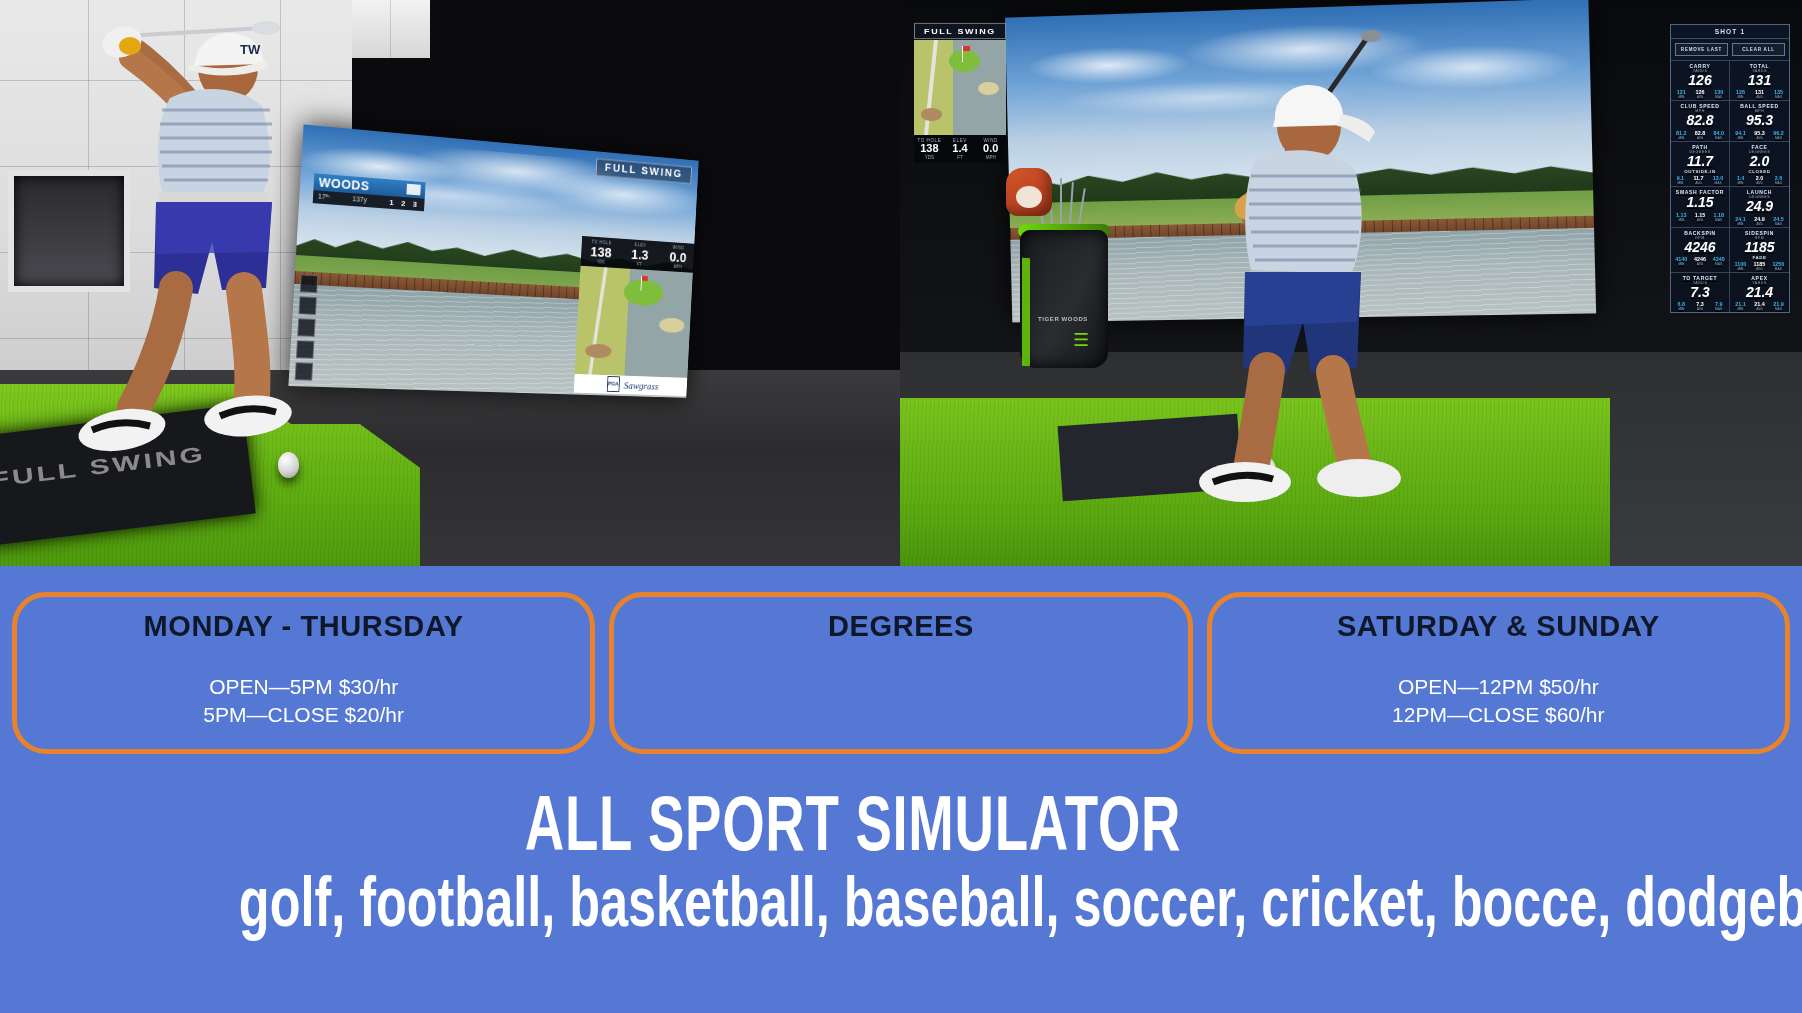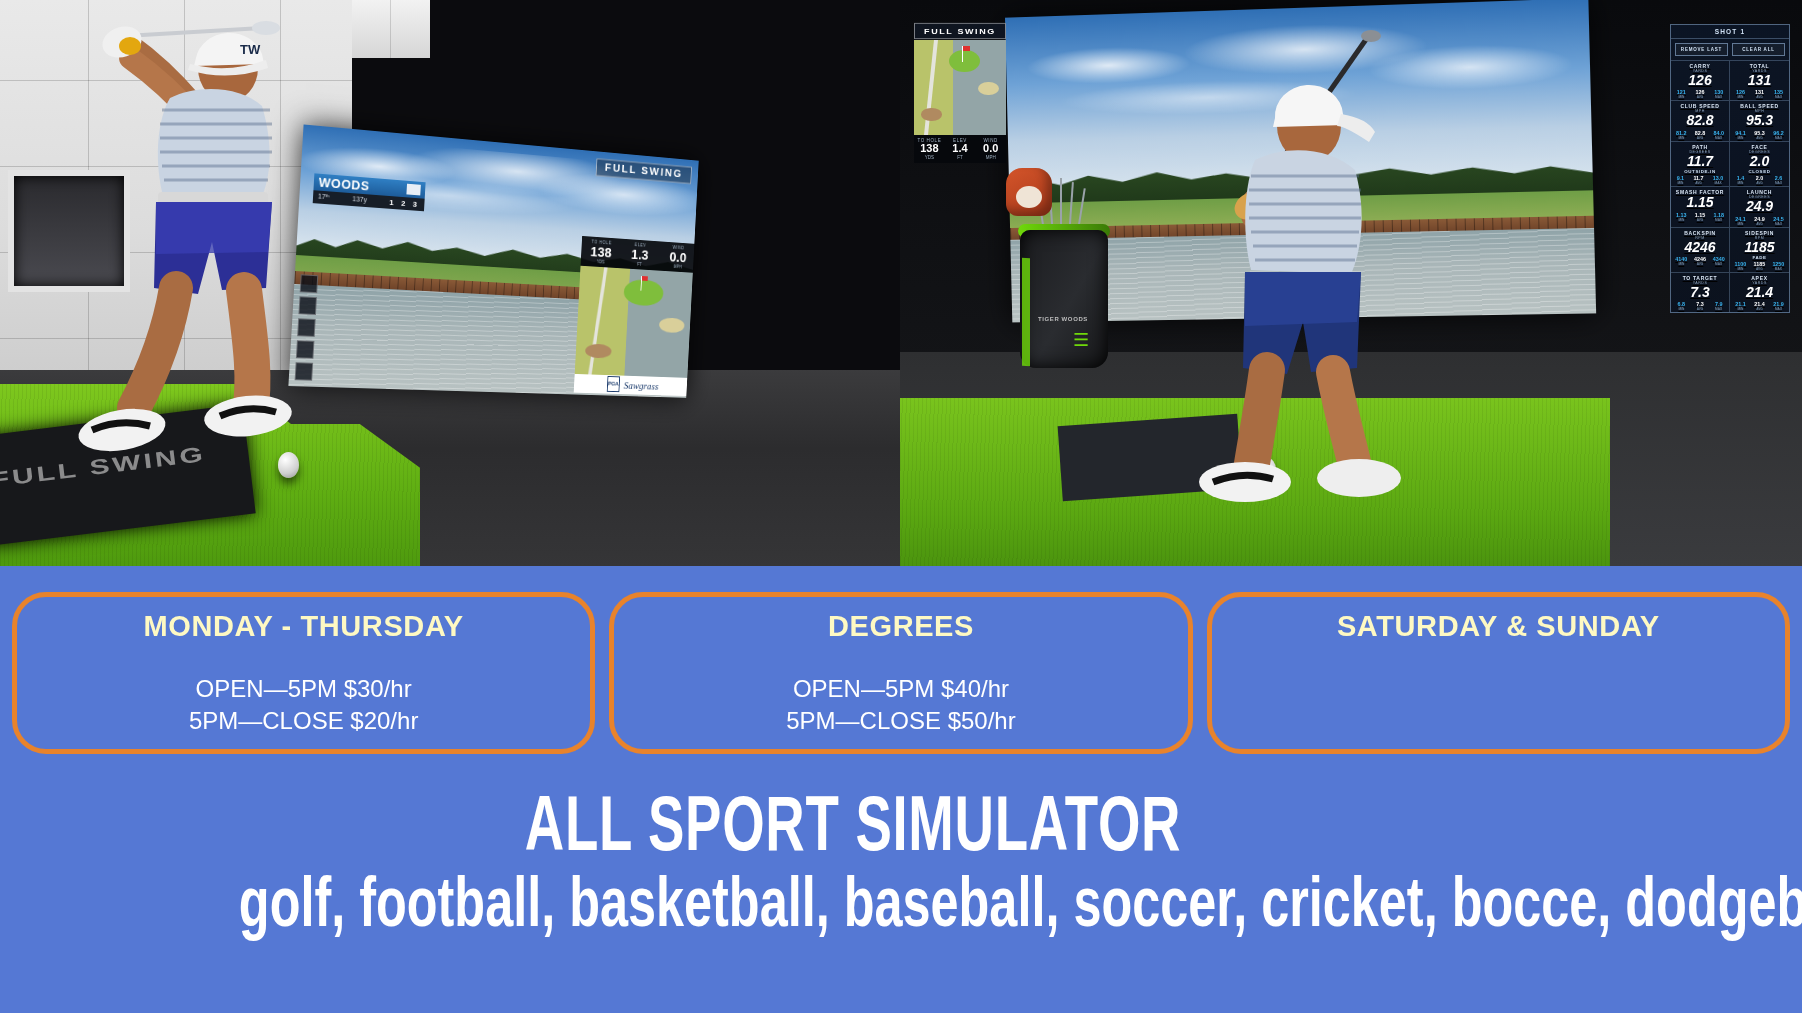--- a/index.html
+++ b/index.html
@@ -152,24 +152,24 @@
   .c-mini{font-size:4.6px;color:#2f9fdc;font-weight:700;}
   .c-mini b{display:block;font-size:5.4px;color:#39b4f0;}
   .c-mini i{display:block;font-style:normal;font-size:3.2px;color:#6f88a3;}
   .c-mini.mid b{color:#fff;}
 
   
   .banner{position:absolute;left:0;top:566px;width:1802px;height:447px;background:#5578d4;}
   .cards{position:absolute;left:0;top:26px;width:1802px;display:flex;gap:14px;padding:0 12px;box-sizing:border-box;}
   .card{flex:1;border:5px solid #e8832c;border-radius:34px;min-height:162px;padding:10px 8px 12px;
     box-sizing:border-box;display:flex;flex-direction:column;align-items:center;}
-  .card-title{color:#fef9c3;font-weight:700;font-size:29px;letter-spacing:.6px;white-space:nowrap;
+  .card-title{color:#0f172a;font-weight:700;font-size:29px;letter-spacing:.6px;white-space:nowrap;
     text-align:right;line-height:1.1;margin-top:4px;}
   .card-lines{margin-top:30px;text-align:center;}
-  .card-line{color:#fff;font-size:24px;line-height:1.33;white-space:nowrap;font-weight:400;}
+  .card-line{color:#fff;font-size:21px;line-height:1.33;white-space:nowrap;font-weight:400;}
   .card-price{color:#fff;font-size:25px;margin-top:34px;}
   .card-note{color:#fff;font-size:15px;margin-top:26px;letter-spacing:.3px;}
 
   .headline{position:absolute;left:0;top:220px;width:1706px;text-align:center;}
   .h1{color:#fff;font-weight:700;font-size:78px;letter-spacing:1px;line-height:.96;
       transform:scaleX(.70);transform-origin:center;white-space:nowrap;}
   .h2{color:#fff;font-weight:700;font-size:70px;line-height:1;margin-top:6px;
       transform:scaleX(.72);transform-origin:center;white-space:nowrap;}
 </style>
 </head>
@@ -629,27 +629,27 @@
     <div class="cards" id="cards">
         <div class="card">
           <div class="card-title">MONDAY - THURSDAY</div>
           <div class="card-lines">
             <div class="card-line">OPEN—5PM  $30/hr</div>
             <div class="card-line">5PM—CLOSE  $20/hr</div>
           </div>
         </div>
         <div class="card">
           <div class="card-title">DEGREES</div>
-          <div class="card-lines">
-            <div class="card-line">OPEN—5PM  $40/hr</div>
-            <div class="card-line">5PM—CLOSE  $50/hr</div>
-          </div>
         </div>
         <div class="card">
           <div class="card-title">SATURDAY &amp; SUNDAY</div>
+          <div class="card-lines">
+            <div class="card-line">OPEN—12PM  $50/hr</div>
+            <div class="card-line">12PM—CLOSE  $60/hr</div>
+          </div>
         </div>
       </div>
 
     <div class="headline">
       <div class="h1">ALL SPORT SIMULATOR</div>
       <div class="h2">golf, football, basketball, baseball, soccer, cricket, bocce, dodgeball, hockey</div>
     </div>
   </div>
 </div>
 

